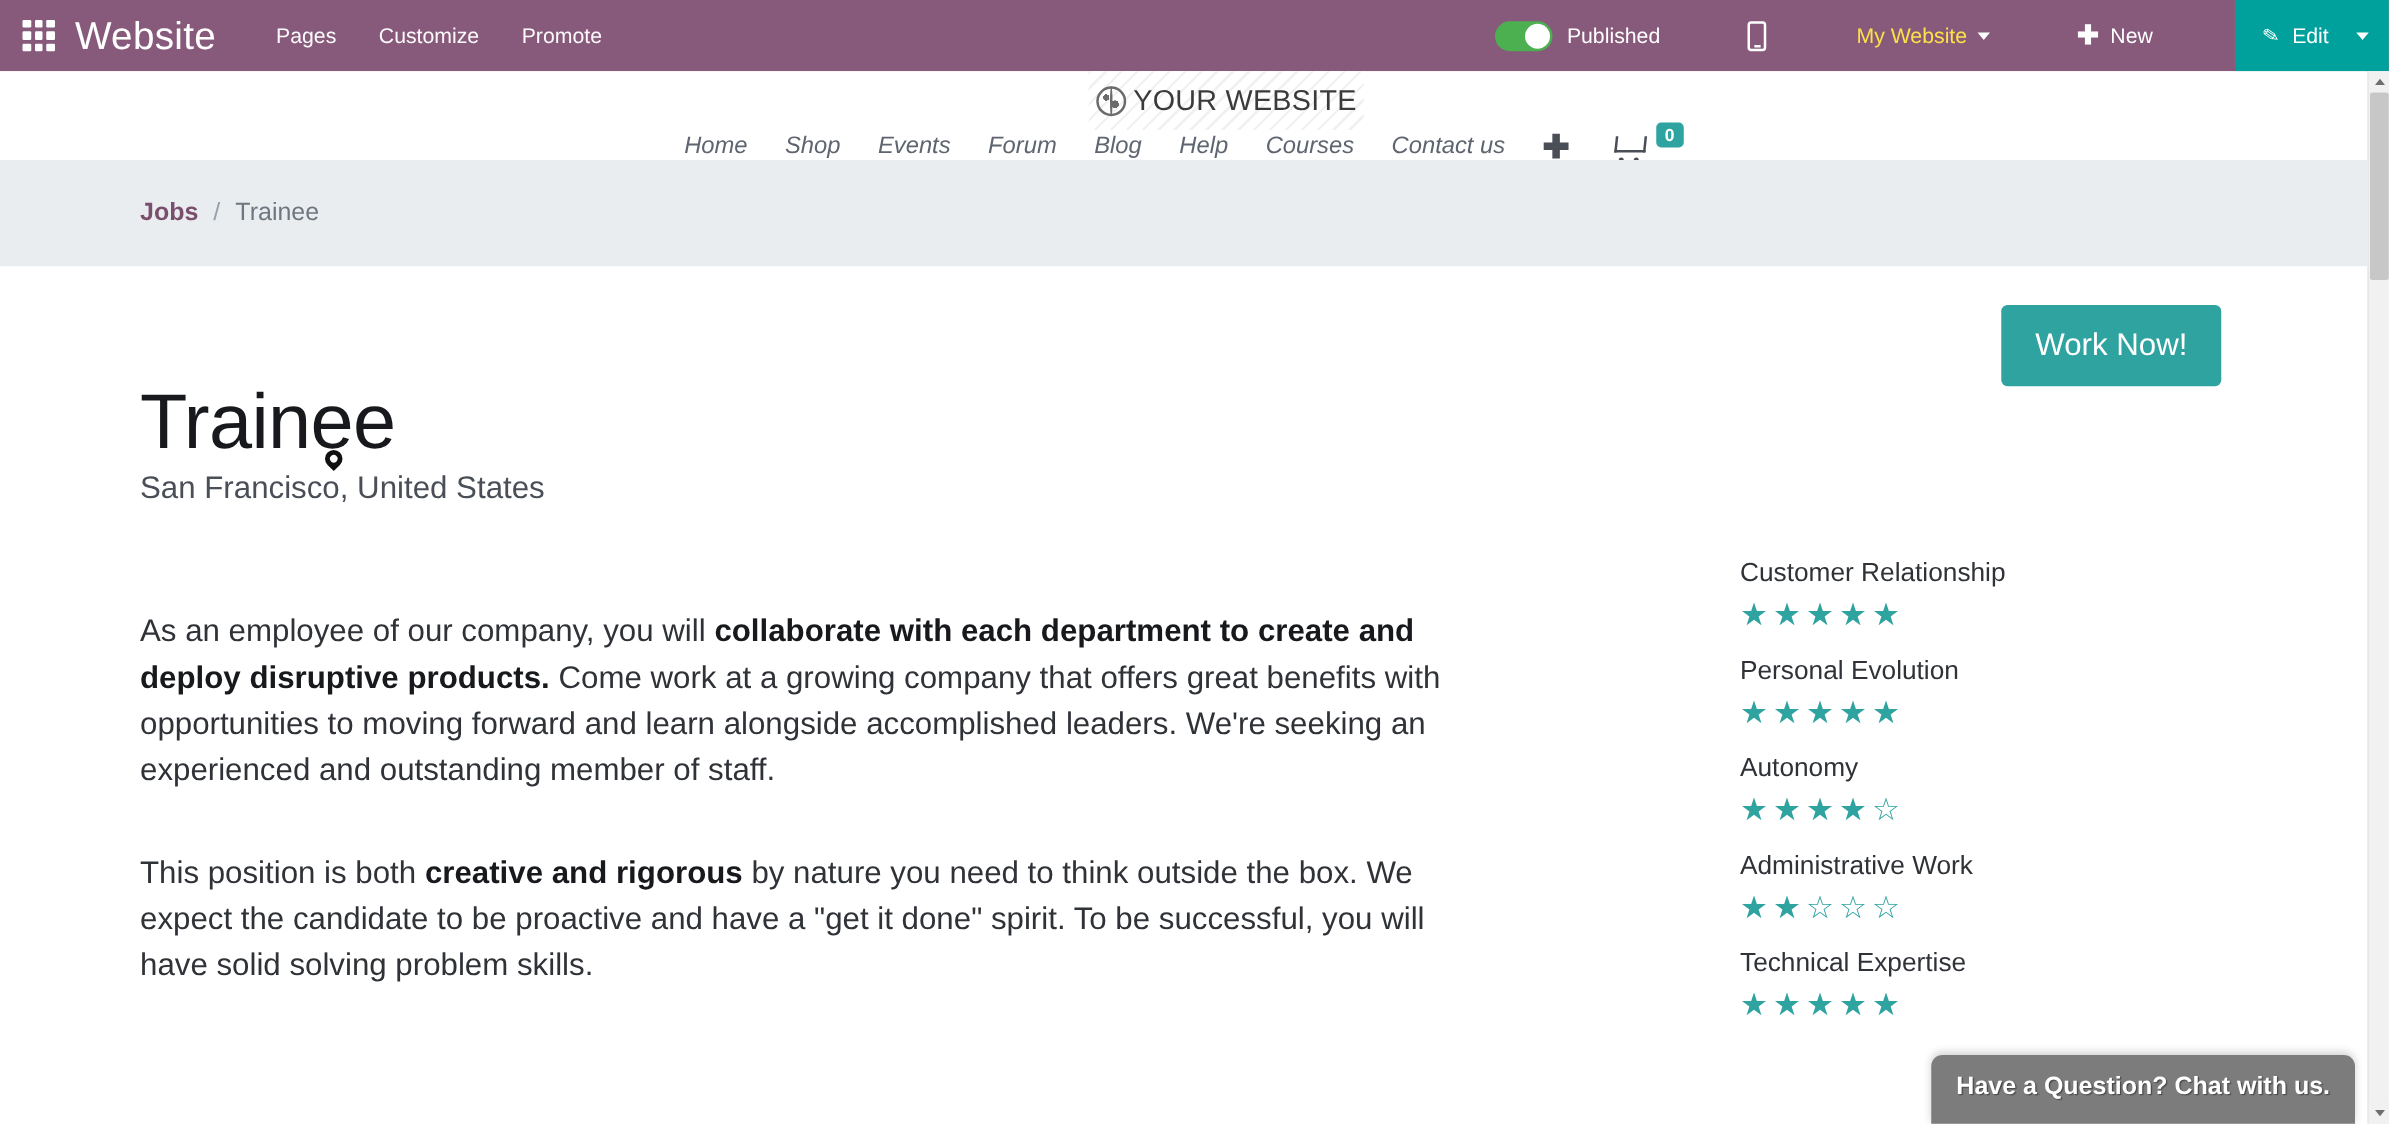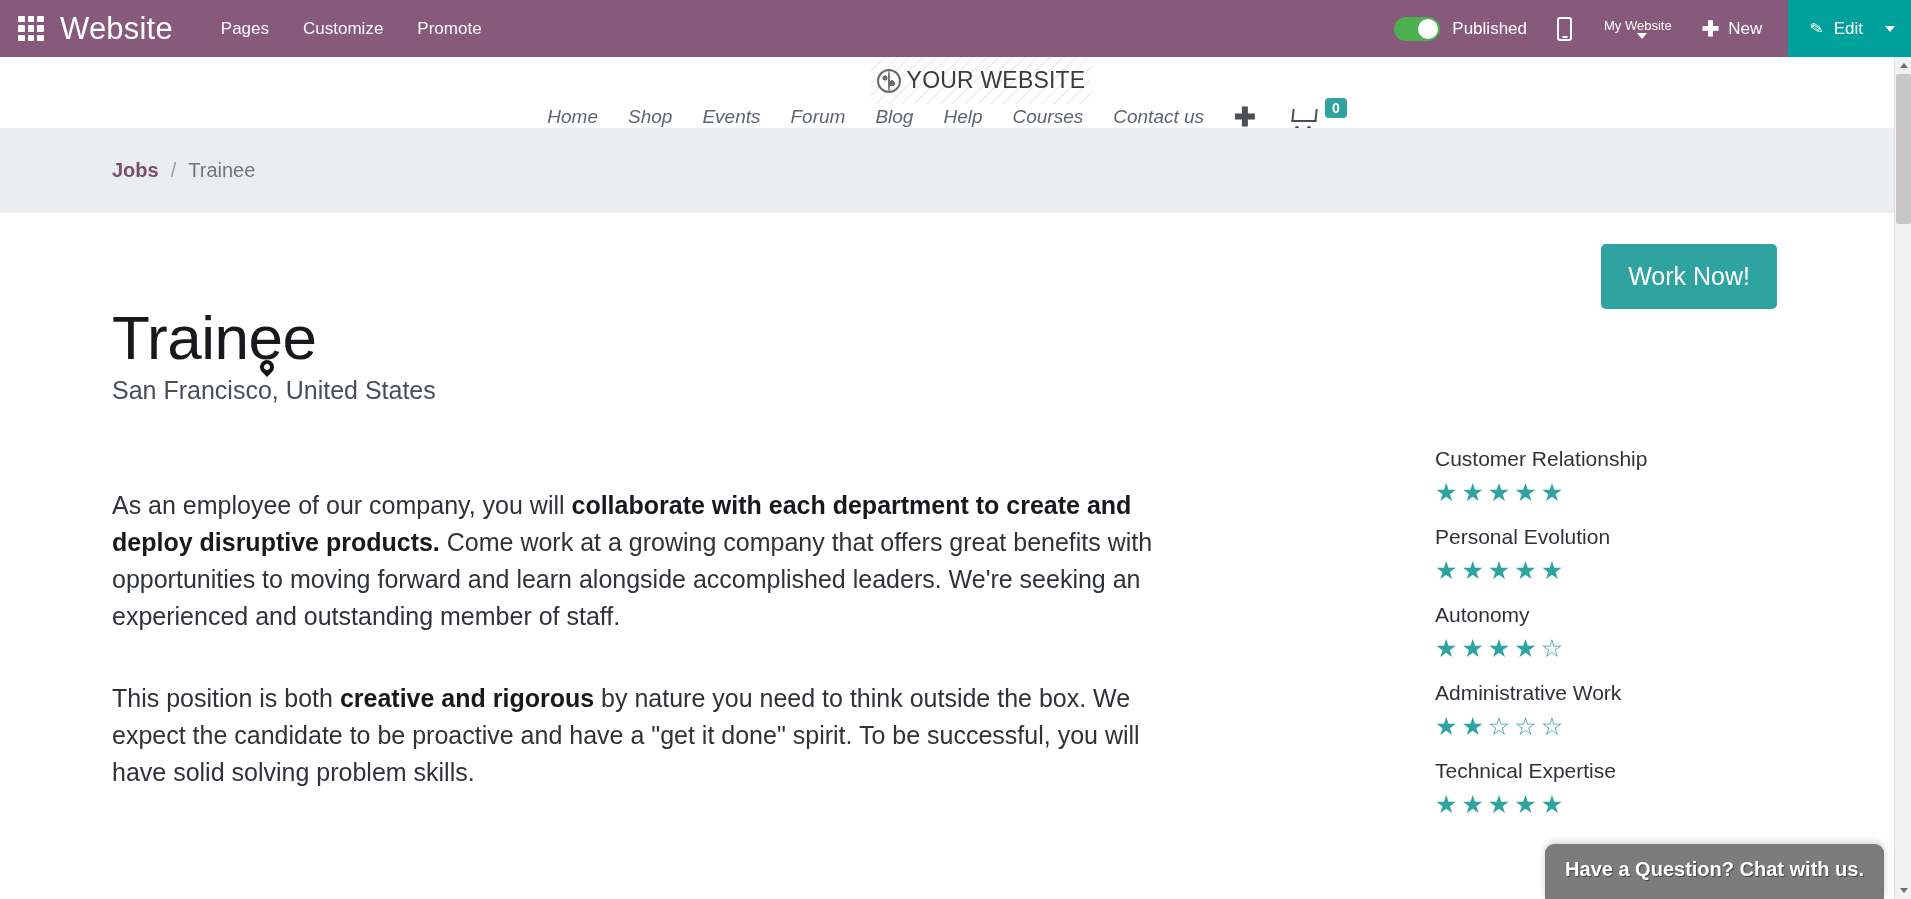--- a/index.html
+++ b/index.html
@@ -31,42 +31,42 @@
   .apps-grid i { display:block; background:#ffffff; border-radius:1px; }
   .brand-name {
     font-size: 31px; font-weight: 400; color:#ffffff;
     letter-spacing: .2px; margin-right: 48px; cursor: pointer;
   }
   .odoo-menu {
     font-size: 17px; color: #ffffff; opacity:.97;
     margin-right: 34px; cursor: pointer; white-space: nowrap;
   }
   .odoo-right {
-    margin-left: auto; display: flex; align-items: center; height: 57px;
+    margin-left: auto; display: flex; align-items: center; height: 57px; gap: 40px;
   }
   .pub-wrap { display:flex; align-items:center; margin-right:30px; cursor:pointer; }
   .toggle {
     width: 46px; height: 24px; border-radius: 12px;
     background: #4CAF50; position: relative; margin-right: 12px;
   }
   .toggle::after {
     content:""; position:absolute; top:2px; right:2px;
     width:20px; height:20px; border-radius:50%; background:#ffffff;
   }
   .pub-label { font-size:17px; color:#fff; }
   .mobile-icon {
     margin-right: 32px; cursor:pointer;
     width: 15px; height: 24px; border: 2px solid #fff; border-radius: 3px;
     position: relative;
   }
   .mobile-icon::after{
     content:""; position:absolute; bottom:1px; left:50%; transform:translateX(-50%);
     width:5px;height:1.5px;background:#fff;
   }
-  .mysite { font-size:13px; color:#ffffff; margin-right:30px; cursor:pointer; display:flex; align-items:center;flex-direction:column;}
+  .mysite { font-size:17px; color:#fde047; margin-right:30px; cursor:pointer; display:flex; align-items:center;}
   .caret-d {
     display:inline-block; margin-left:8px;
     border-left:5px solid transparent; border-right:5px solid transparent;
     border-top:6px solid #ffffff;
   }
   .new-btn { font-size:17px; color:#fff; margin-right:26px; cursor:pointer; display:flex; align-items:center; }
   .plus-ico { font-size:21px; margin-right:9px; line-height:1; font-weight:700;}
   .edit-btn {
     background:#00A09D; color:#fff; height:57px;
     display:flex; align-items:center; padding:0 16px 0 22px;
@@ -182,21 +182,21 @@
   }
 
   .body-col { position:absolute; left:112px; top:270px; width:1080px; }
   .body-col p {
     margin:0 0 45px 0; font-size:25px; line-height:1.48;
     color:#2f3237; font-weight:300;
   }
   .body-col b { font-weight:700; color:#17191c; }
 
   
-  .rate-col { position:absolute; left:1435px; top:230px; width:420px; }
+  .rate-col { position:absolute; left:1392px; top:230px; width:420px; }
   .rate-label { font-size:21px; color:#2f3237; margin-bottom:9px; white-space:nowrap; }
   .stars { margin-bottom:20px; display:flex; gap:4px; }
   .star { font-size:25px; line-height:1; color:#2fa3a0; }
   .star.empty { color:#2fa3a0; }
 
   
   .chat-widget {
     position:absolute; right:27px; bottom:0;
     background:#7c7c7c; color:#ffffff;
     padding:14px 20px 18px 20px;

